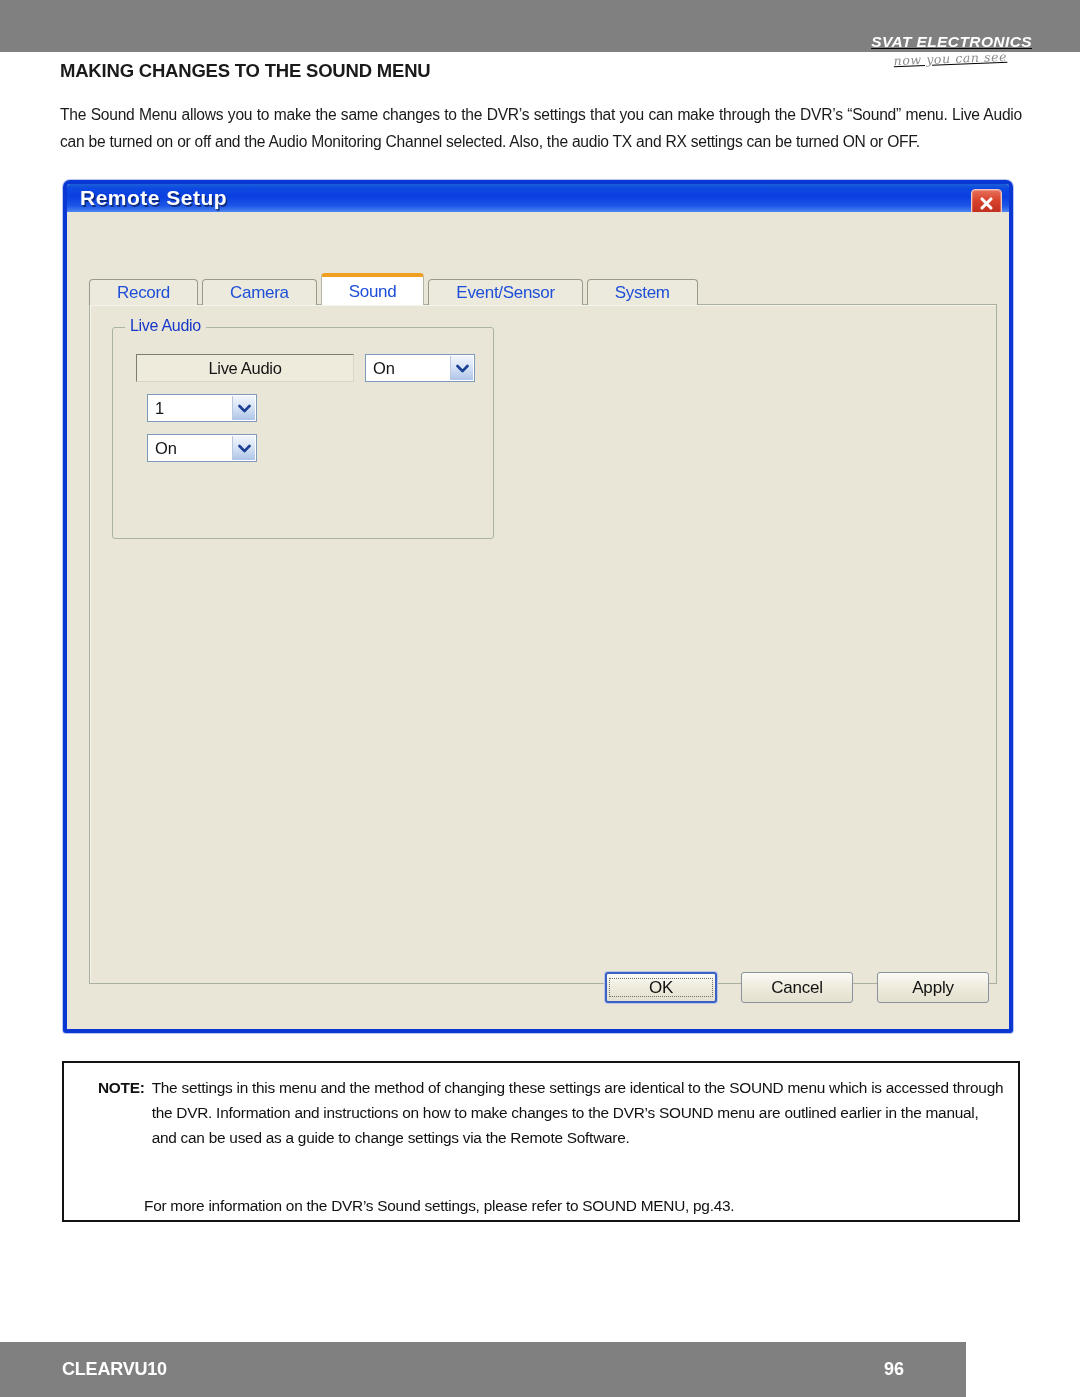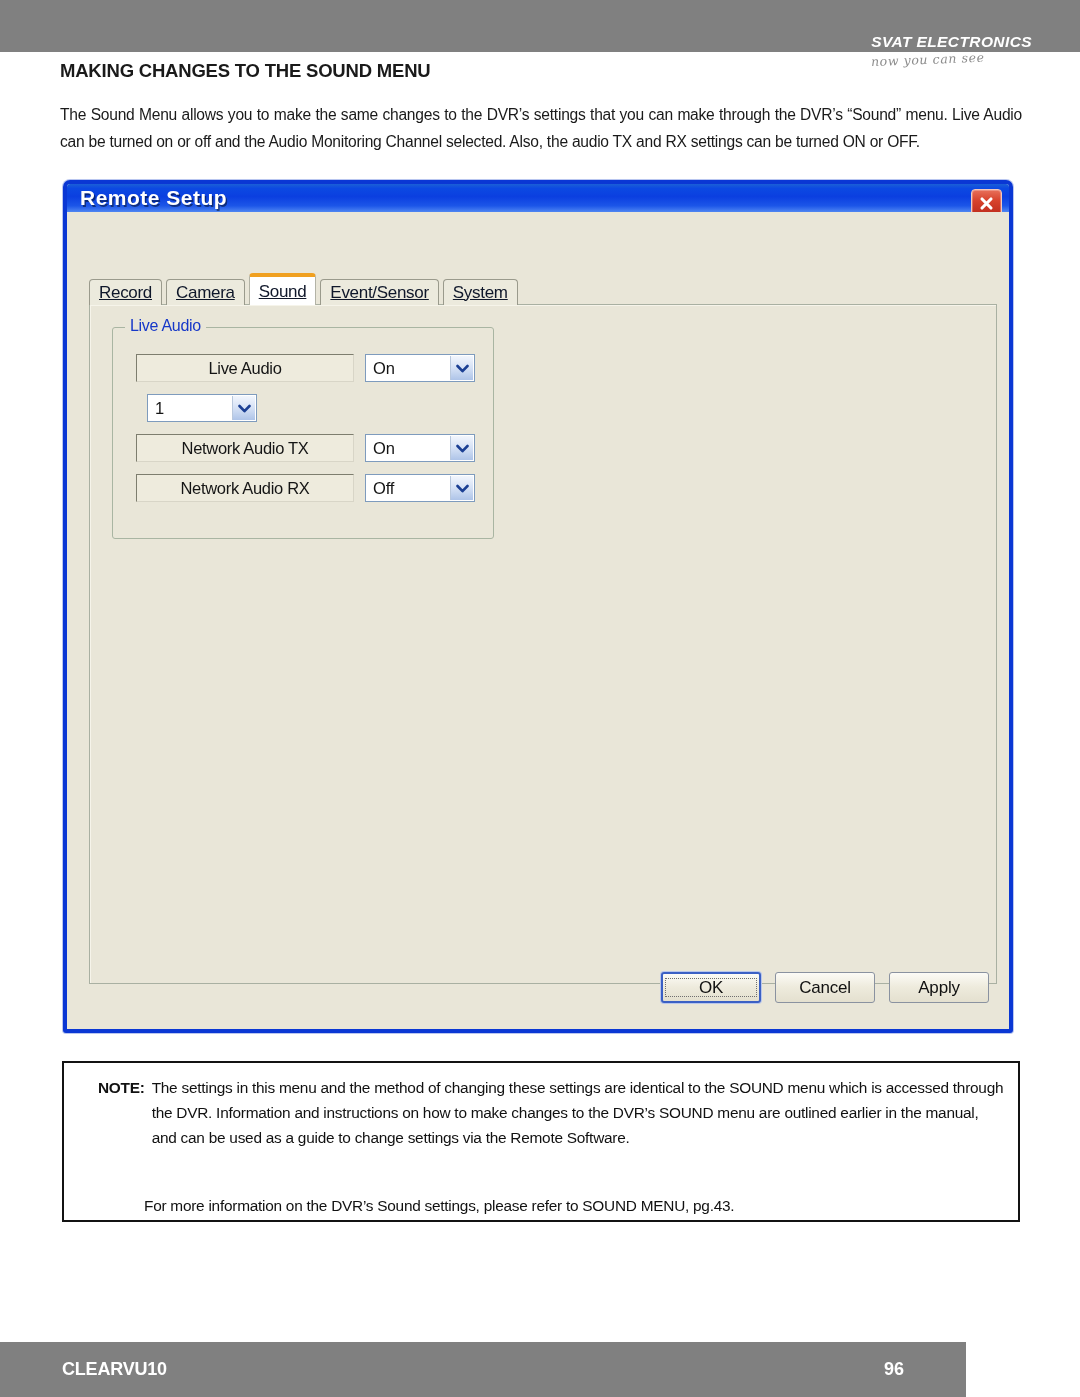--- a/index.html
+++ b/index.html
@@ -16,22 +16,23 @@
   
   .page-header {
     position: absolute;
     left: 0; top: 0;
     width: 1080px; height: 52px;
     background: #808080;
   }
   .brand {
     position: absolute;
     right: 48px; top: 34px;
-    text-align: left;
+    text-align: center;
     line-height: 1;
+    text-decoration: underline;
   }
   .brand-name {
     display: block;
     font-family: "Liberation Sans", sans-serif;
     font-style: italic;
     font-weight: bold;
     font-size: 15.5px;
     letter-spacing: 0.4px;
     color: #ffffff;
     white-space: nowrap;
@@ -122,33 +123,32 @@
     position: absolute;
     left: 22px; top: 63px;
     display: flex;
     align-items: flex-end;
     height: 30px;
     z-index: 3;
   }
   .tab {
     position: relative;
     height: 26px;
-    padding: 0 9px;
+    padding: 0 27px;
     margin-right: 4px;
     display: flex; align-items: center;
     font-size: 17px;
-    color: #0f172a;
+    color: #1d4ed8;
     background: #eceadd;
     border: 1px solid #9a9a8c;
     border-bottom: none;
     border-radius: 4px 4px 0 0;
     cursor: pointer;
     white-space: nowrap;
     letter-spacing: -0.3px;
-    text-decoration: underline;
   }
   .tab.active {
     height: 32px;
     background: #ffffff;
     border: 1px solid #b3b3a6;
     border-bottom: none;
     border-top: 4px solid #f0a020;
     z-index: 4;
     padding-top: 1px;
   }
@@ -229,22 +229,22 @@
   .select-arrow svg { display: block; }
 
   
   .dlg-buttons {
     position: absolute;
     right: 20px; bottom: 17px;
     display: flex;
     align-items: center;
   }
   .dlg-btn {
-    width: 100px; height: 31px;
-    margin-left: 14px;
+    width: 112px; height: 31px;
+    margin-left: 24px;
     background: linear-gradient(to bottom, #fcfbf6 0%, #eeebdd 48%, #e4e0cf 100%);
     border: 1px solid #8a92a0;
     border-radius: 3px;
     display: flex; align-items: center; justify-content: center;
     font-size: 17px;
     color: #111111;
     letter-spacing: -0.2px;
     cursor: pointer;
   }
   .dlg-btn.default {
@@ -370,42 +370,30 @@
               <span class="select-value">1</span>
               <span class="select-arrow">
                 <svg width="13" height="9" viewBox="0 0 13 9" aria-hidden="true">
                   <path d="M1.5 2 L6.5 7.2 L11.5 2" fill="none" stroke="#1b3f93" stroke-width="2.6" stroke-linecap="round" stroke-linejoin="round"></path>
                 </svg>
               </span>
             </div>
           </div>
 
           <div class="row">
-            <div class="field-label">Network Audio TX</div>
             <div class="select">
               <span class="select-value">On</span>
               <span class="select-arrow">
                 <svg width="13" height="9" viewBox="0 0 13 9" aria-hidden="true">
                   <path d="M1.5 2 L6.5 7.2 L11.5 2" fill="none" stroke="#1b3f93" stroke-width="2.6" stroke-linecap="round" stroke-linejoin="round"></path>
                 </svg>
               </span>
             </div>
           </div>
 
-          <div class="row">
-            <div class="field-label">Network Audio RX</div>
-            <div class="select">
-              <span class="select-value">Off</span>
-              <span class="select-arrow">
-                <svg width="13" height="9" viewBox="0 0 13 9" aria-hidden="true">
-                  <path d="M1.5 2 L6.5 7.2 L11.5 2" fill="none" stroke="#1b3f93" stroke-width="2.6" stroke-linecap="round" stroke-linejoin="round"></path>
-                </svg>
-              </span>
-            </div>
-          </div>
 
         </div>
       </div>
 
     </div>
 
     <div class="dlg-buttons">
       <div class="dlg-btn default">
         <span class="inner">OK</span>
       </div>

